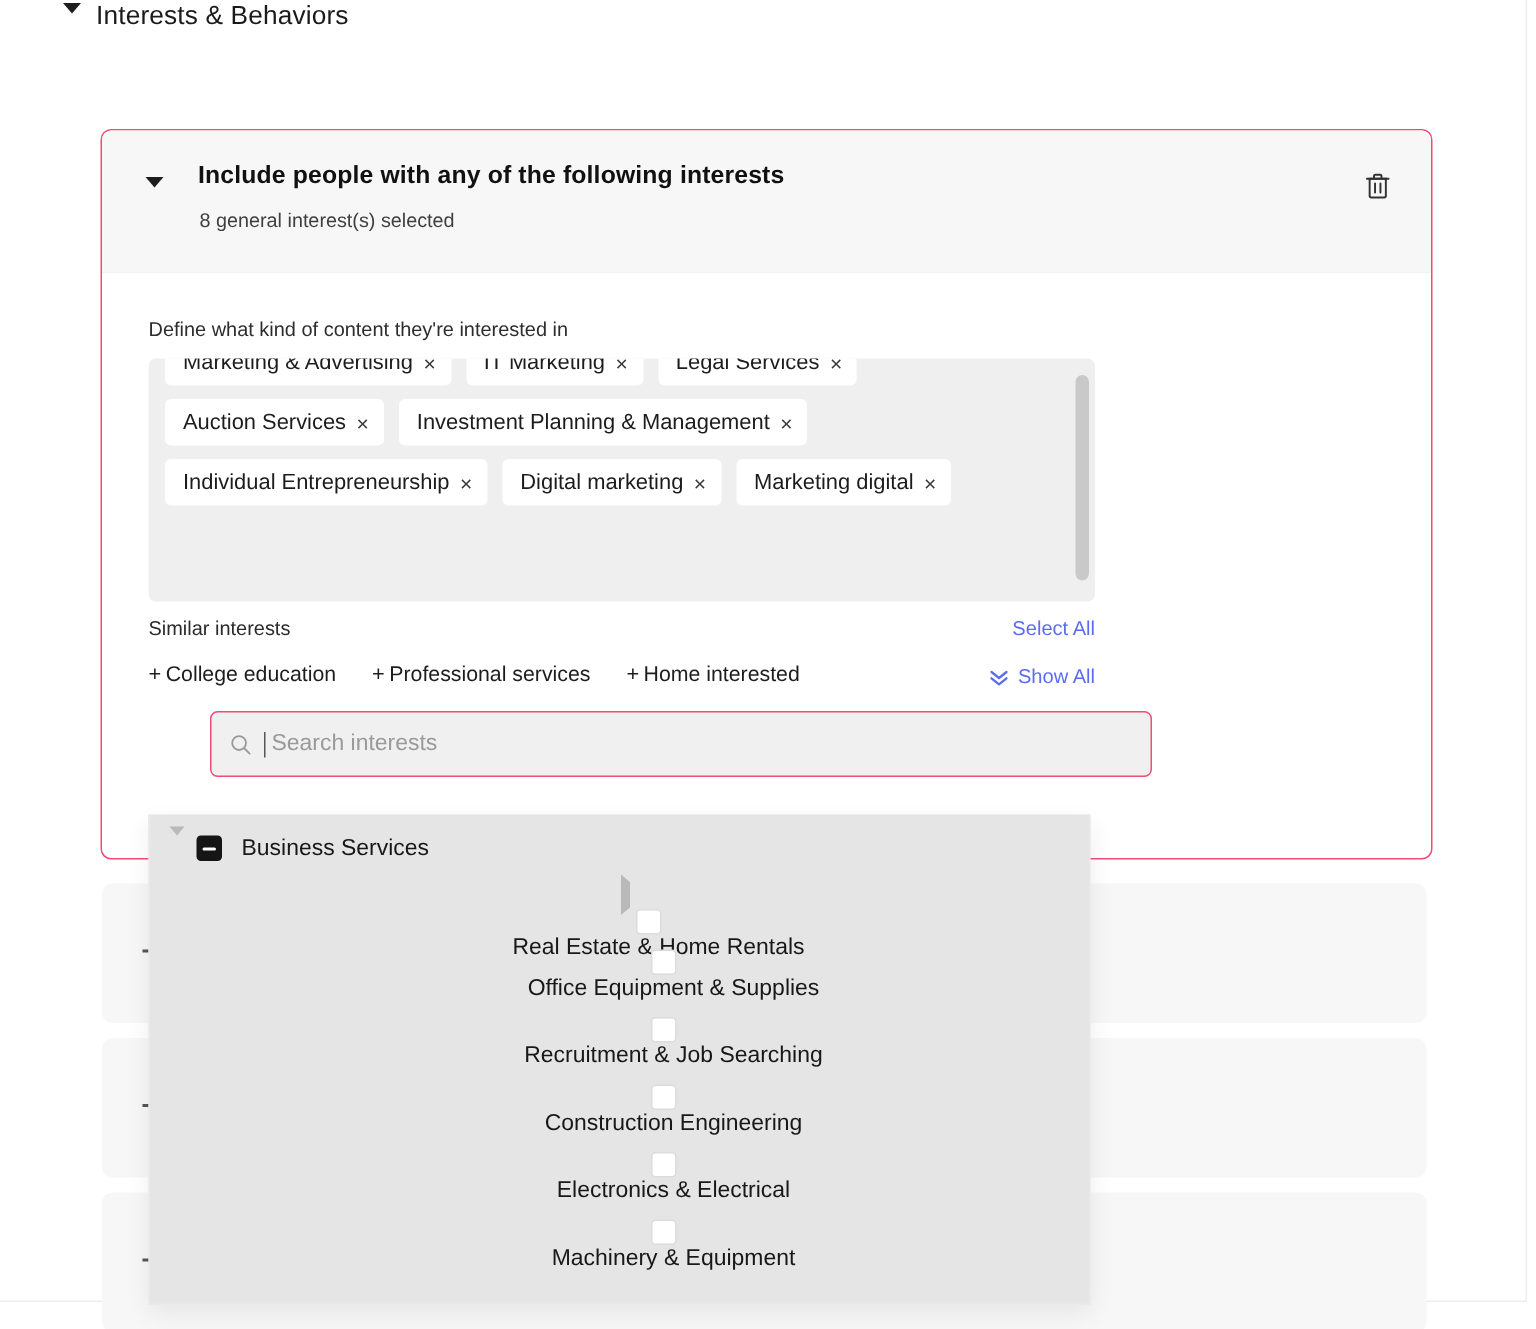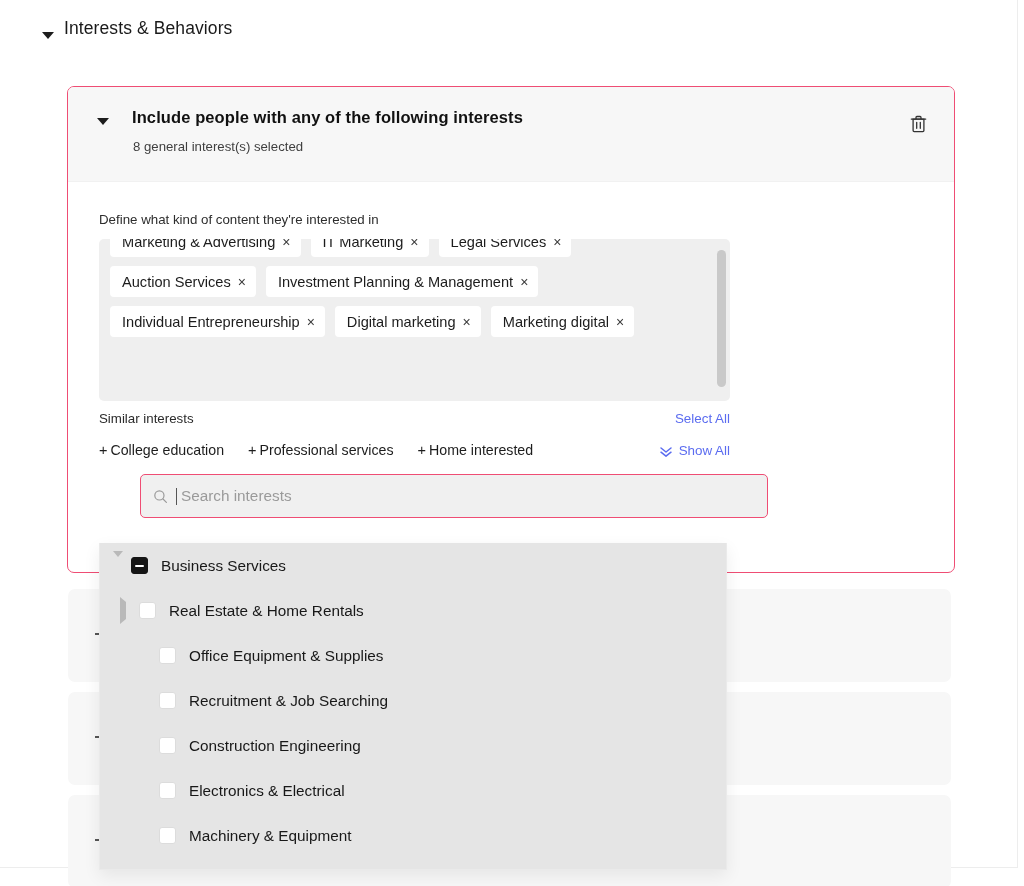--- a/index.html
+++ b/index.html
@@ -25,23 +25,23 @@
     background: #ffffff;
     border-right: 1px solid #ededed;
     border-bottom: 1px solid #ededed;
     box-sizing: border-box;
   }
 
   
   .section-header {
     position: absolute;
     left: 42px;
-    top: 18px;
-    display: flex;
-    align-items: flex-end;
+    top: 0;
+    display: flex;
+    align-items: flex-start;
     gap: 10px;
     cursor: pointer;
   }
   .caret-down {
     width: 0; height: 0;
     border-left: 6px solid transparent;
     border-right: 6px solid transparent;
     border-top: 7px solid #1d1d1d;
     margin-top: 2px;
   }
@@ -339,20 +339,21 @@
     white-space: nowrap;
     cursor: pointer;
   }
   .dd-item {
     position: relative;
     height: 45px;
     display: flex;
     align-items: center;
     padding-left: 39px;
     cursor: pointer;
+    flex-direction: column;
   }
   .dd-item .tri-right { margin-right: 7px; margin-left: -19px; }
   .dd-item.no-tri { padding-left: 59px; }
   .dd-item.no-tri .dd-label { margin-left: 13px; }
 </style>
 </head>
 <body>
 
 <div id="screen">
   <div class="page-canvas"></div>

